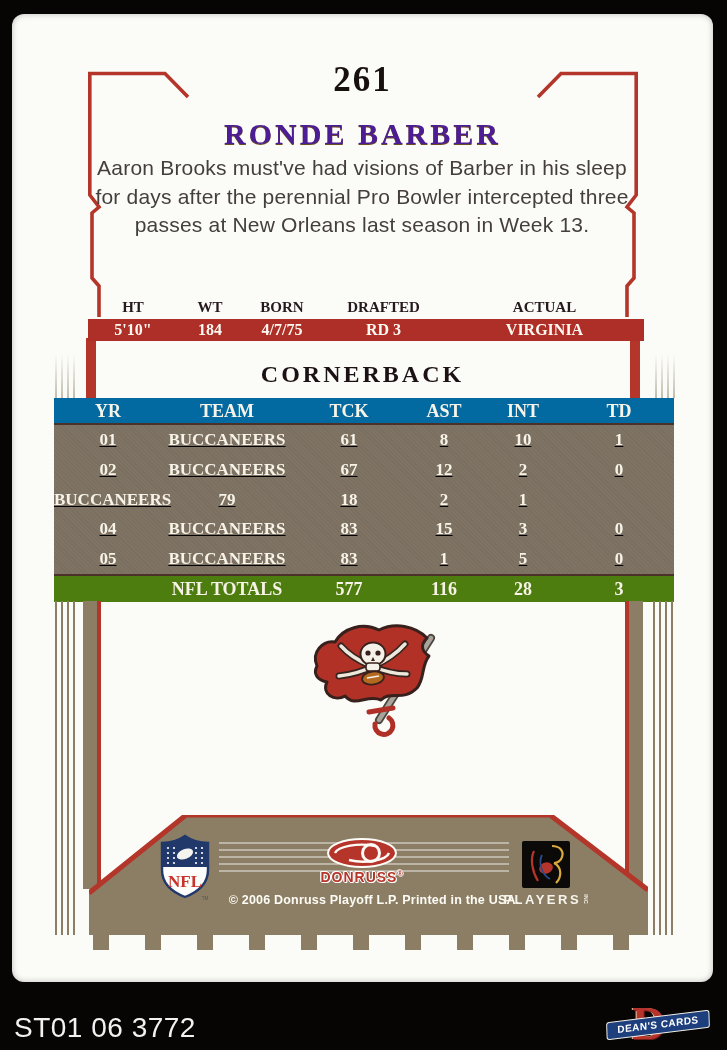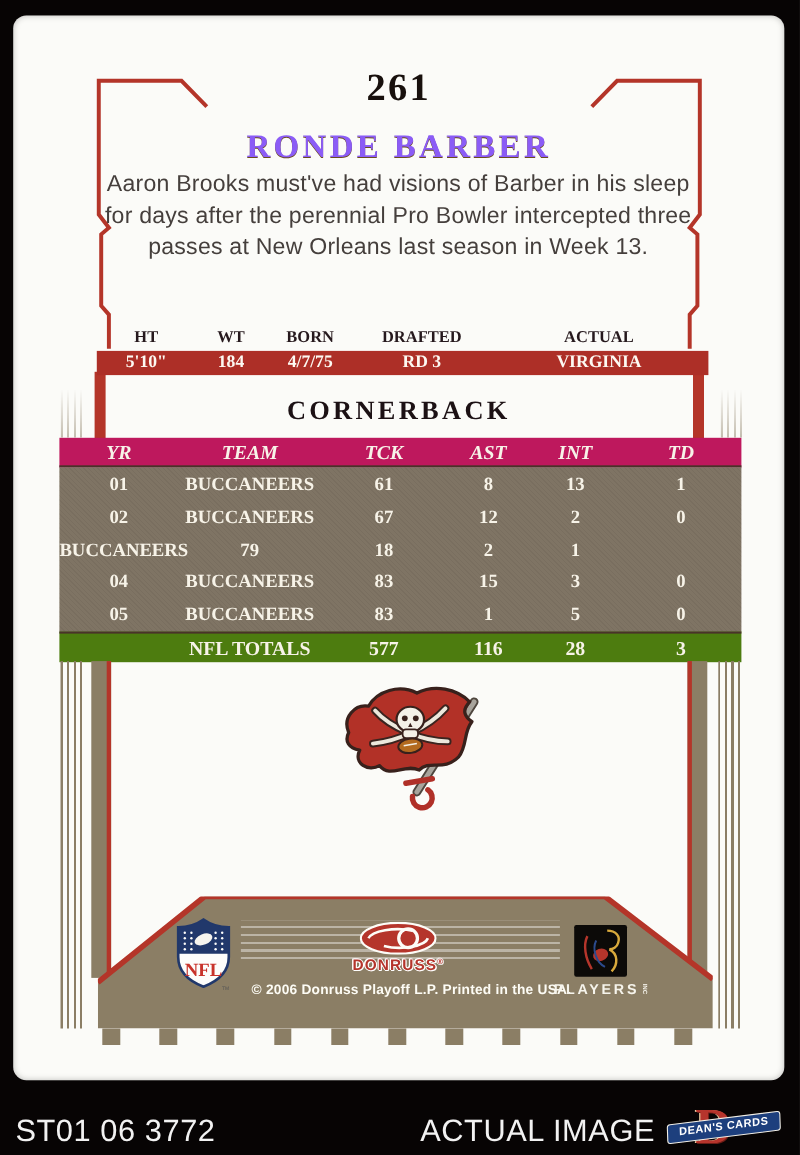--- a/index.html
+++ b/index.html
@@ -9,43 +9,43 @@
 
   
   .card{position:absolute;left:12px;top:14px;width:701px;height:968px;background:#fbfbf8;
         border-radius:12px;box-shadow:inset 0 0 6px rgba(0,0,0,.25);}
   .abs{position:absolute;}
   .ctr{text-align:center;}
 
   .card-number{left:0;width:100%;top:46px;font:bold 35px "Liberation Serif",serif;
                letter-spacing:2px;color:#18100d;}
   .player-name{left:0;width:100%;top:103px;font:bold 30px "Liberation Serif",serif;
-               letter-spacing:3px;color:#8b5cf6;
+               letter-spacing:3px;color:#4c1d95;
                text-shadow:0 1px 0 #6b4c1e;}
   .blurb{left:80px;width:540px;top:140px;font:21px/28.6px "Liberation Sans",sans-serif;
          color:#453f3c;letter-spacing:.2px;}
 
   
   .bio-grid{display:grid;grid-template-columns:90px 64px 80px 123px 199px;width:556px;left:76px;}
   .bio-heads{top:283px;height:20px;font:bold 15px "Liberation Serif",serif;color:#26191d;}
   .bio-vals{top:305px;height:22px;background:#ad2f27;font:bold 16px/22px "Liberation Serif",serif;
             color:#fdf9f2;}
   .bio-grid div{text-align:center;line-height:20px;}
   .bio-vals div{line-height:22px;}
   .position{left:0;width:100%;top:347px;font:bold 24px "Liberation Serif",serif;
             letter-spacing:3px;color:#1c1114;}
 
   
   .stats{left:42px;top:384px;width:620px;}
   .trow{display:grid;grid-template-columns:108px 130px 114px 76px 82px 110px;}
   .trow div{text-align:center;color:#f7f3e8;font-family:"Liberation Serif",serif;font-weight:bold;}
-  .thead{background:#be185d;height:27px;border-bottom:2px solid #4a322a;font-style:italic;}
+  .thead{background:#0369a1;height:27px;border-bottom:2px solid #4a322a;}
   .thead div{line-height:26px;font-size:18px;}
   .tbody{background:#7f7464;
-         background-image:repeating-linear-gradient(45deg,rgba(0,0,0,.05) 0 1px,transparent 1px 3px);}
+         background-image:repeating-linear-gradient(45deg,rgba(0,0,0,.05) 0 1px,transparent 1px 3px);text-decoration:underline;}
   .tbody .trow{height:29.8px;}
   .tbody .trow div{line-height:29.8px;font-size:17px;}
   .ttotal{background:#4d7c0f;height:28px;border-top:2px solid #4a322a;}
   .ttotal div{line-height:26px;font-size:18px;}
 
   
   .stripes{background:repeating-linear-gradient(90deg,#8b7e65 0 2px,transparent 2px 6px);}
   .fade{opacity:.5;-webkit-mask-image:linear-gradient(180deg,transparent,#000);
         mask-image:linear-gradient(180deg,transparent,#000);}
   .colL{left:71px;top:587px;width:18px;height:288px;background:#8b7e65;border-right:4px solid #b43529;}
@@ -128,21 +128,21 @@
           <div>AST</div>
           <div>INT</div>
           <div>TD</div>
         </div>
       <div class="tbody" id="stats-body">
           <div class="trow">
             <div>01</div>
             <div>BUCCANEERS</div>
             <div>61</div>
             <div>8</div>
-            <div>13</div>
+            <div>10</div>
             <div>1</div>
           </div>
           <div class="trow">
             <div>02</div>
             <div>BUCCANEERS</div>
             <div>67</div>
             <div>12</div>
             <div>2</div>
             <div>0</div>
           </div>
@@ -267,19 +267,18 @@
       </div>
       <div class="abs players-text">
         <span>PLAYERS</span><span class="players-inc">INC</span>
       </div>
     </div>
 
     <div class="abs teeth"></div>
   </div>
 
   <div class="abs sku">ST01 06 3772</div>
-  <div class="abs actual">ACTUAL IMAGE</div>
   <div class="abs deans">
     <div class="deans-d">D</div>
     <div class="deans-ribbon">DEAN'S CARDS</div>
   </div>
 
 </div>
 
 </body></html>

